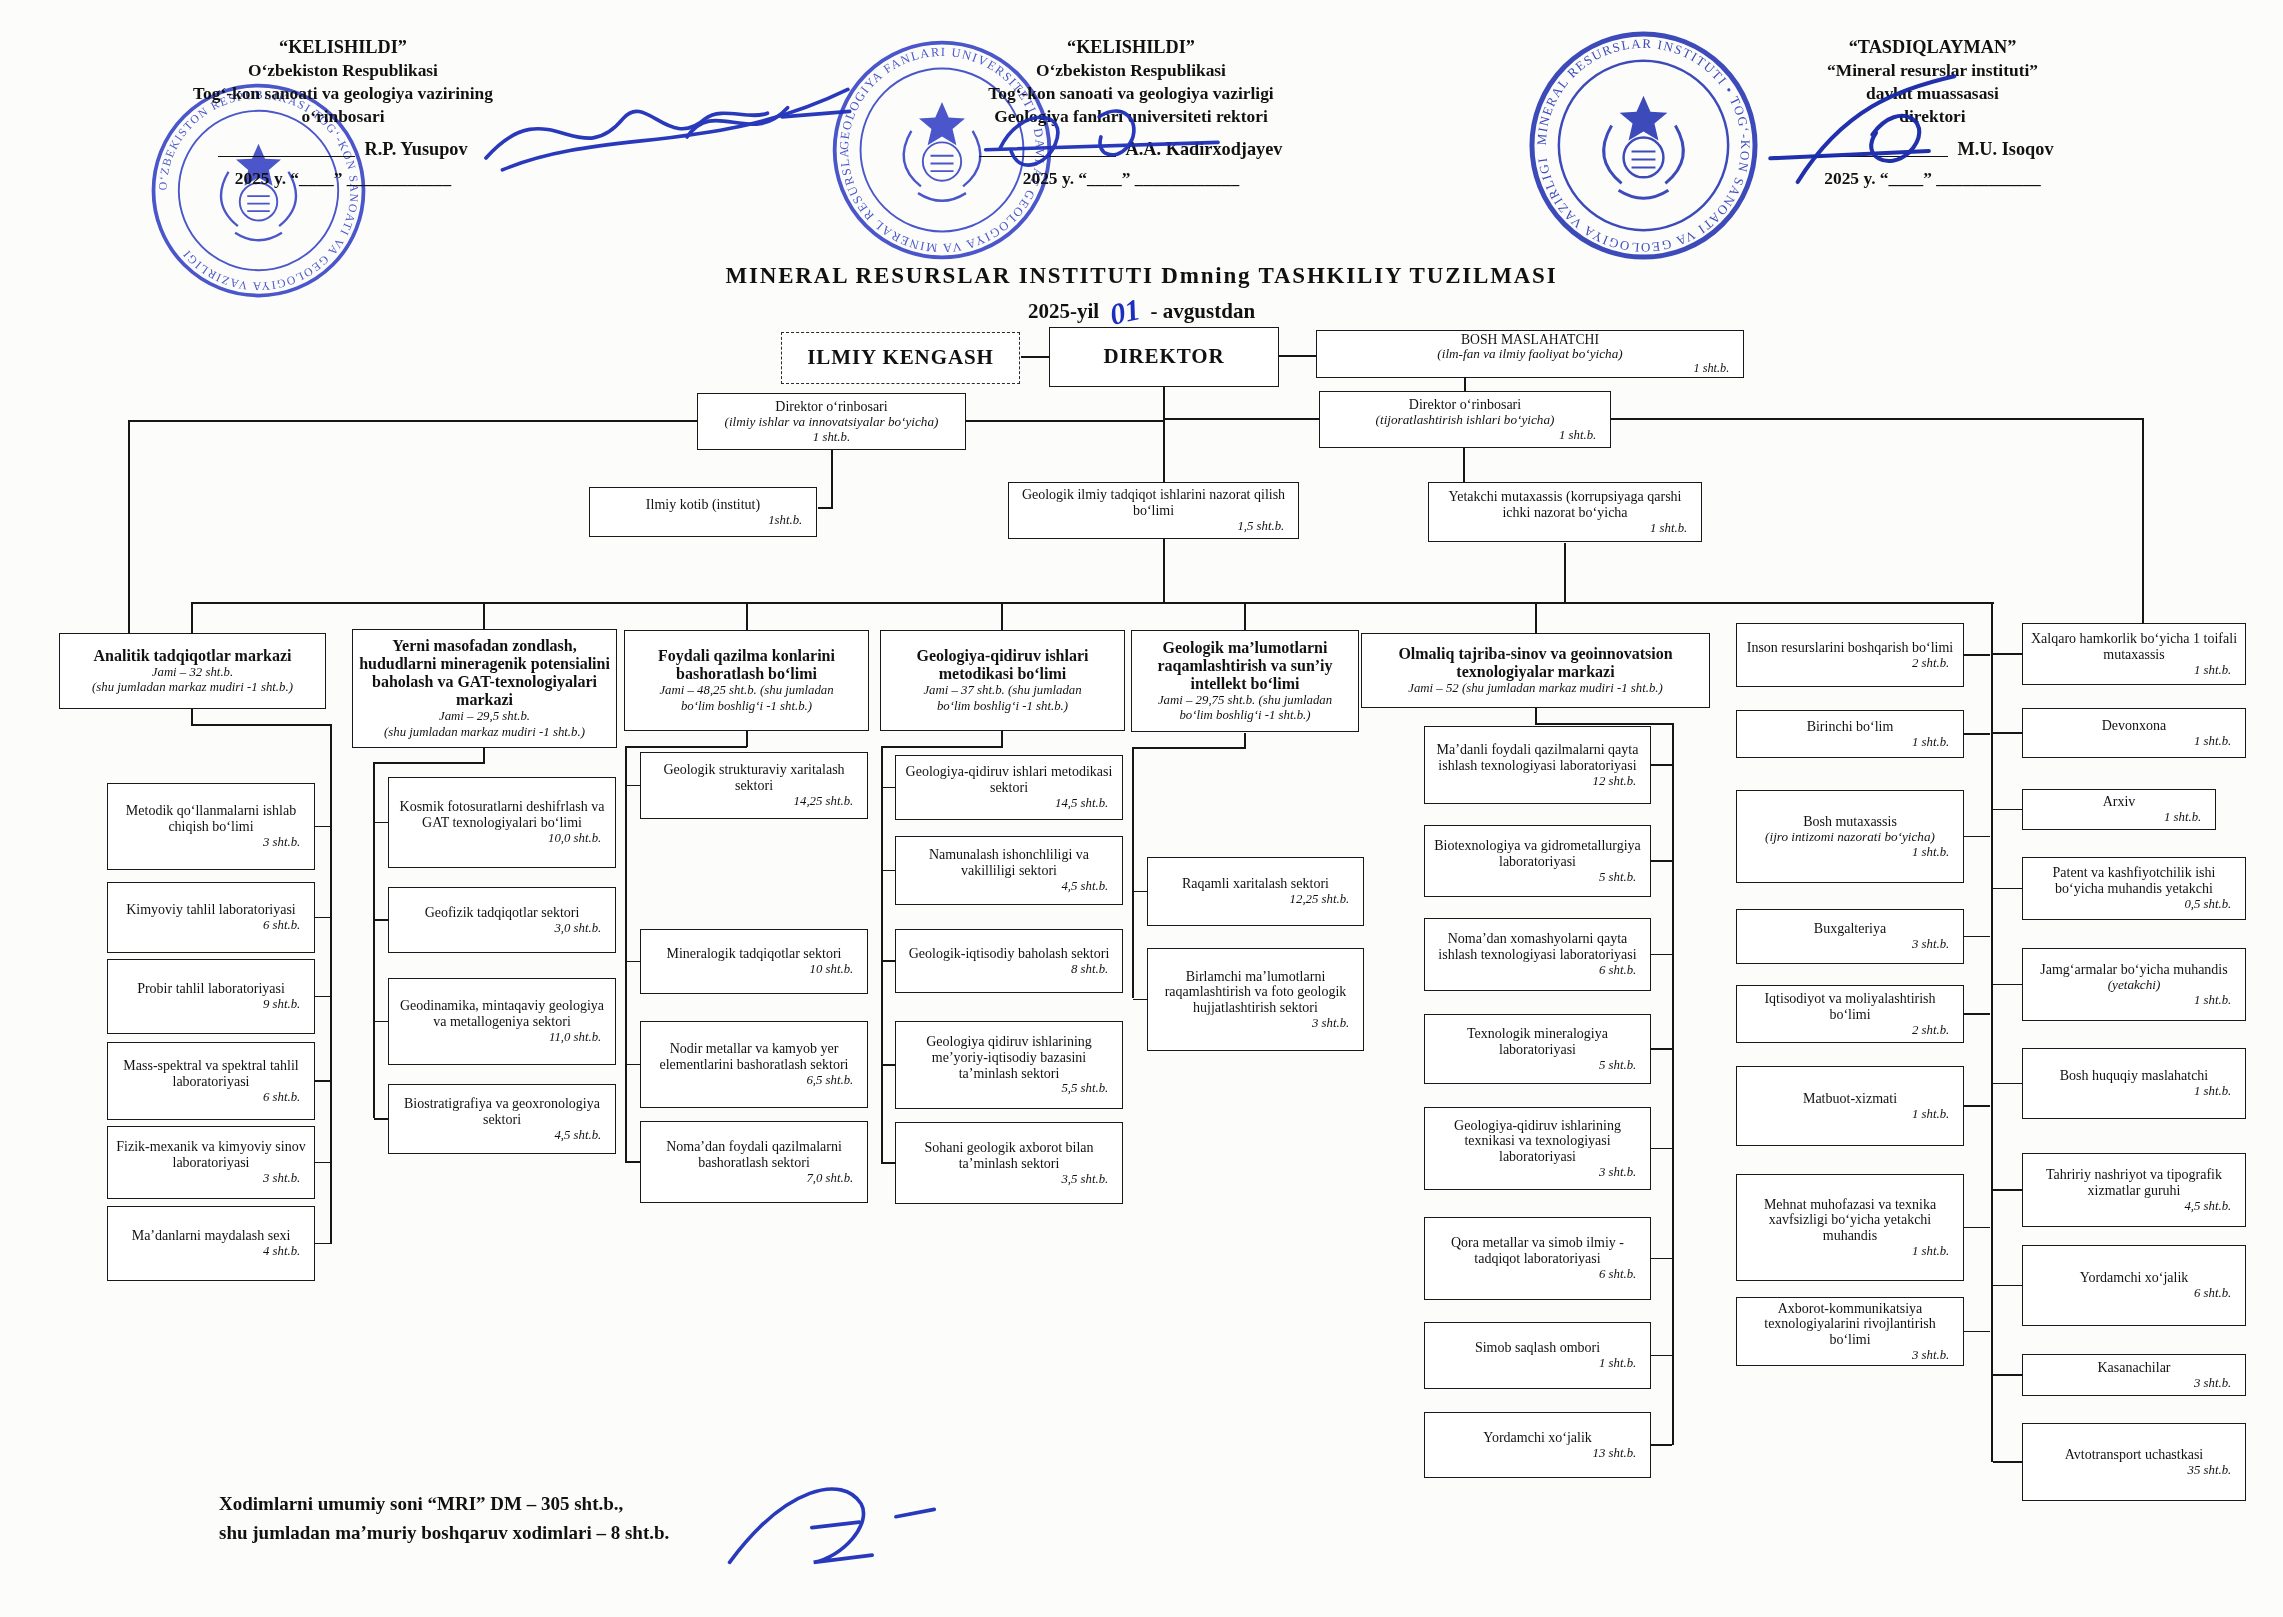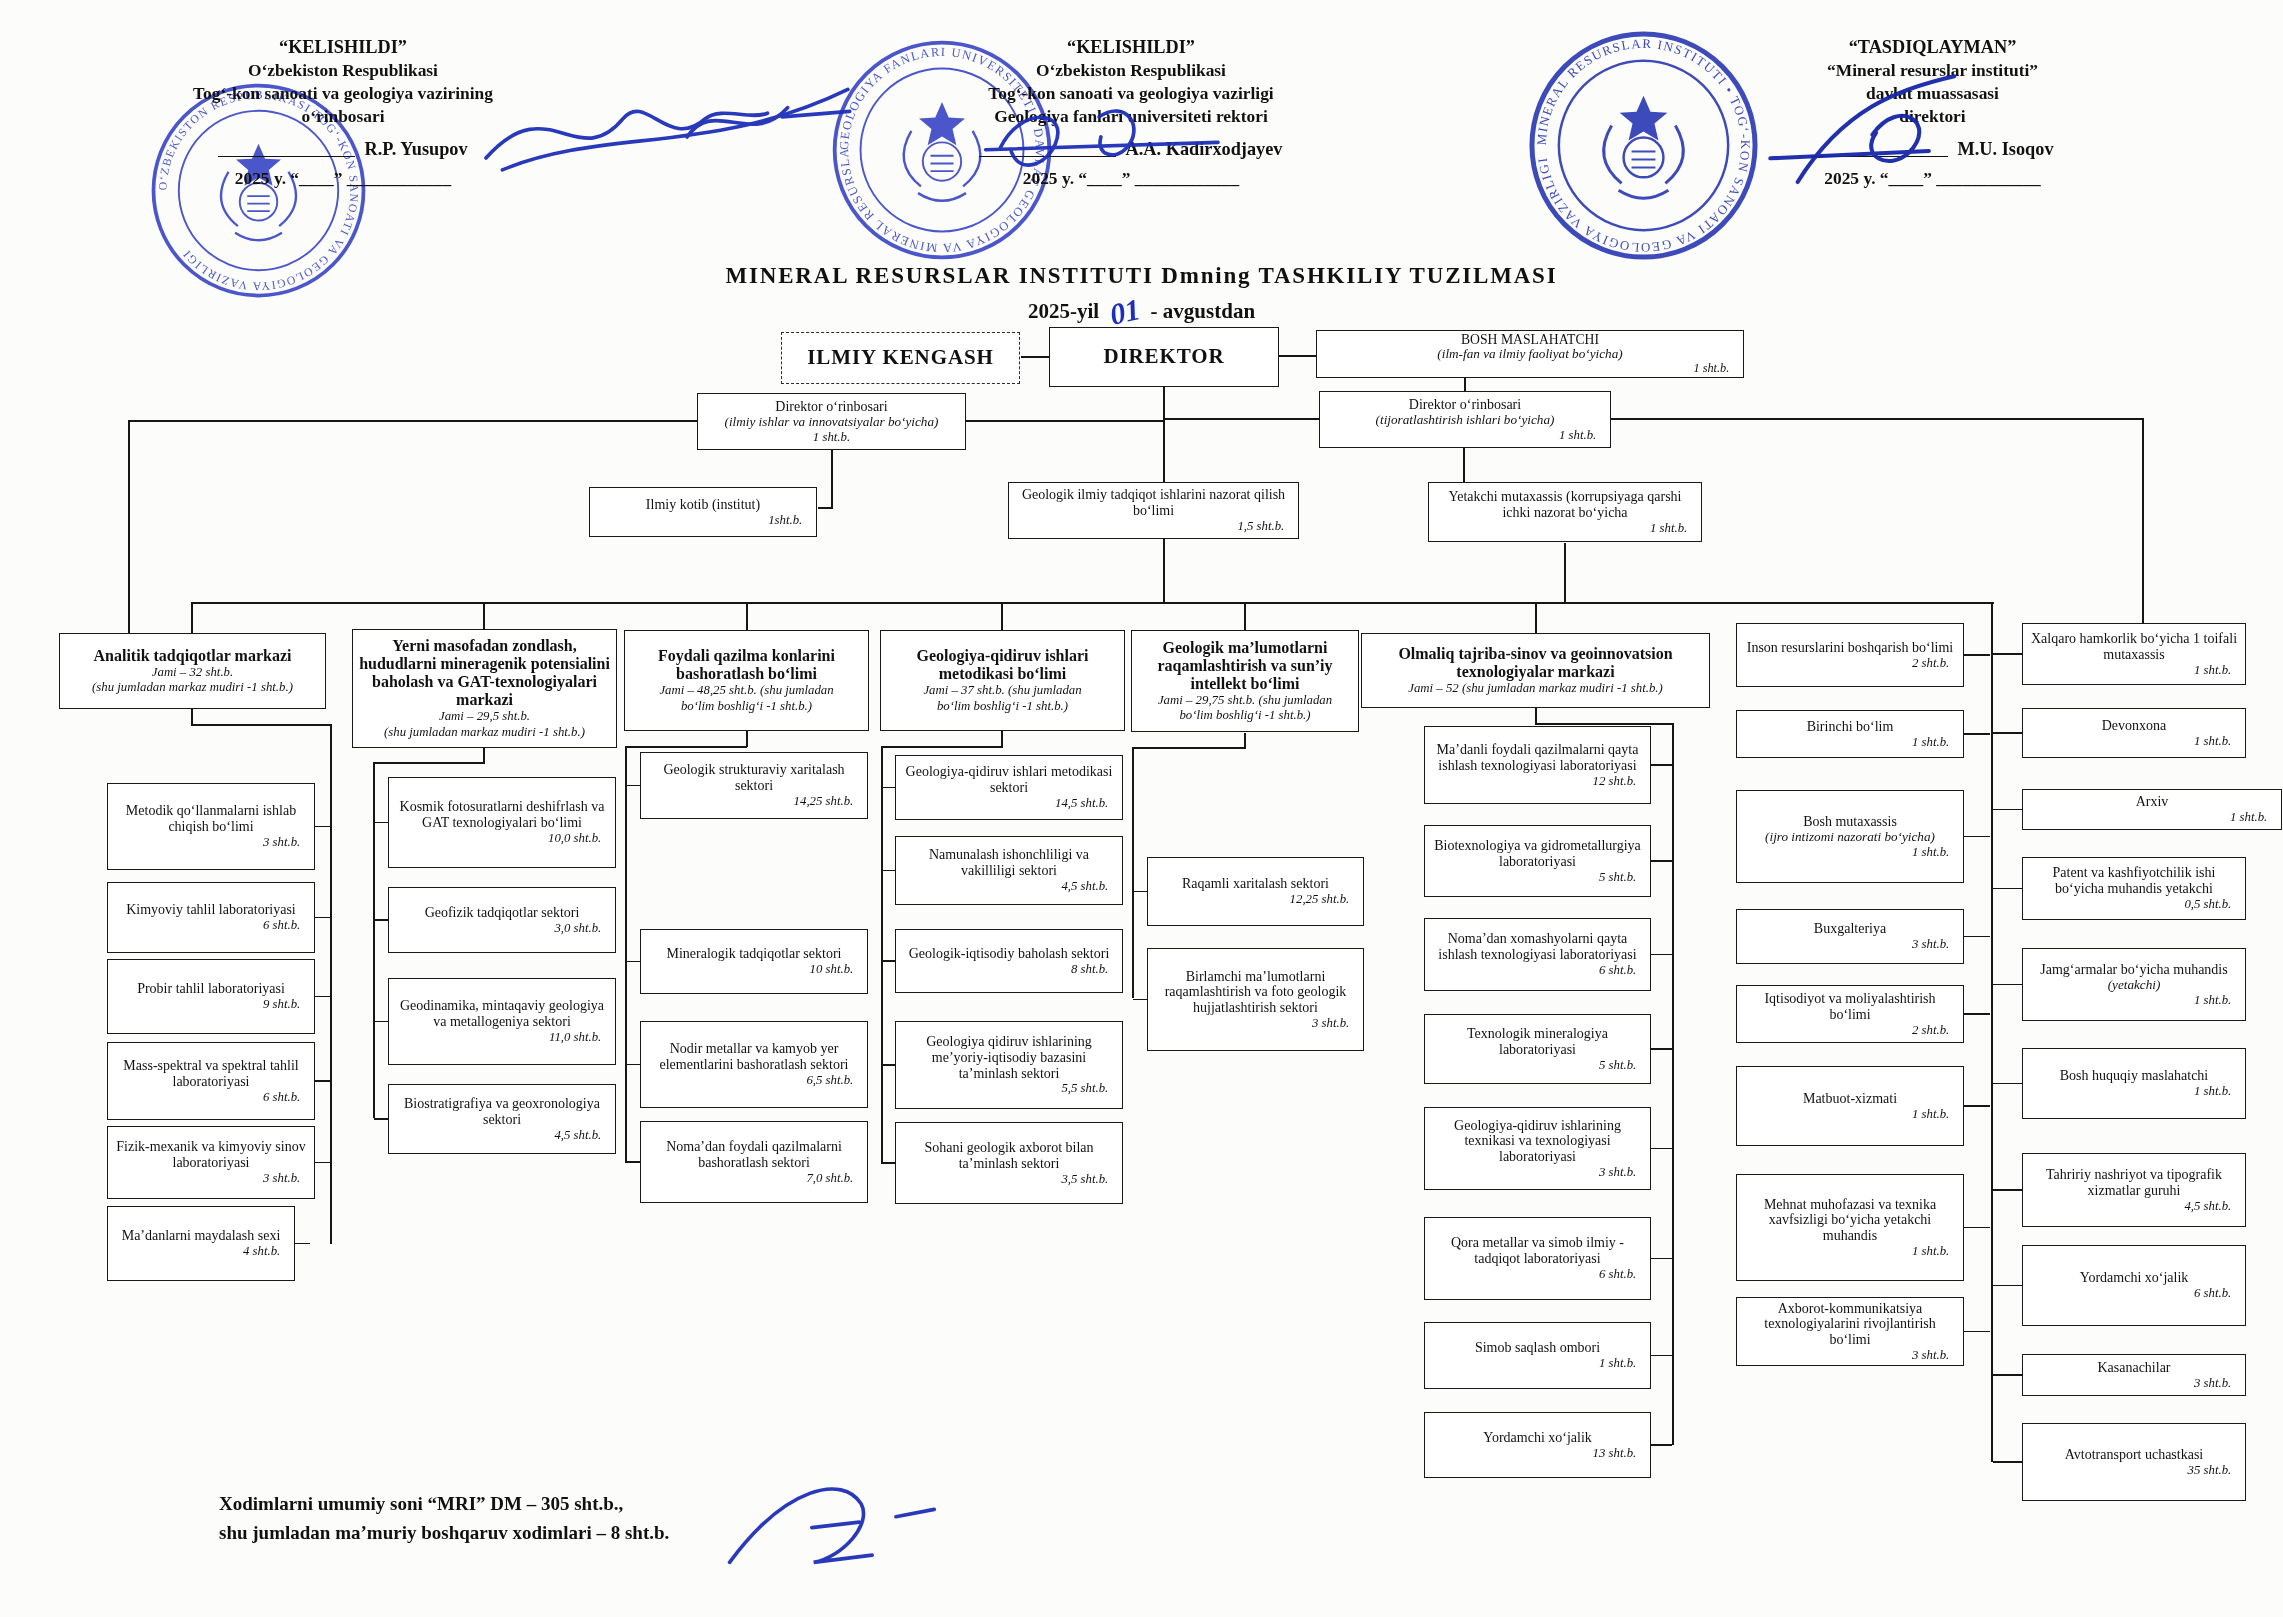--- a/index.html
+++ b/index.html
@@ -239,21 +239,21 @@
       <div class="staff">9 sht.b.</div>
     </div>
   <div class="box sub stub-r" style="left:107px;top:1042px;width:208px;height:78px">
       <div class="lbl">Mass-spektral va spektral tahlil laboratoriyasi</div>
       <div class="staff">6 sht.b.</div>
     </div>
   <div class="box sub stub-r" style="left:107px;top:1126px;width:208px;height:73px">
       <div class="lbl">Fizik-mexanik va kimyoviy sinov laboratoriyasi</div>
       <div class="staff">3 sht.b.</div>
     </div>
-  <div class="box sub stub-r" style="left:107px;top:1206px;width:188px;height:75px">
+  <div class="box sub stub-r" style="left:107px;top:1206px;width:208px;height:75px">
       <div class="lbl">Ma’danlarni maydalash sexi</div>
       <div class="staff">4 sht.b.</div>
     </div>
 
   <div class="box hdr" style="left:352px;top:629px;width:265px;height:119px">
     <div class="name">Yerni masofadan zondlash, hududlarni mineragenik potensialini baholash va GAT-texnologiyalari markazi</div>
     <div class="tot">Jami – 29,5 sht.b.</div>
     <div class="note">(shu jumladan markaz mudiri -1 sht.b.)</div>
   </div>
   <div class="box sub stub-l" style="left:388px;top:777px;width:228px;height:91px">
@@ -407,21 +407,21 @@
     </div>
 
   <div class="box sub stub-l" style="--s:30px;left:2022px;top:623px;width:224px;height:62px">
       <div class="lbl">Xalqaro hamkorlik bo‘yicha 1 toifali  mutaxassis</div>
       <div class="staff">1 sht.b.</div>
     </div>
   <div class="box sub stub-l" style="--s:30px;left:2022px;top:708px;width:224px;height:50px">
       <div class="lbl">Devonxona</div>
       <div class="staff">1 sht.b.</div>
     </div>
-  <div class="box sub stub-l" style="--s:30px;left:2022px;top:789px;width:260px;height:41px;padding:0.9px 5.5px">
+  <div class="box sub stub-l" style="--s:30px;left:2022px;top:789px;width:194px;height:41px;padding:0.9px 5.5px">
       <div class="lbl">Arxiv</div>
       <div class="staff">1 sht.b.</div>
     </div>
   <div class="box sub stub-l" style="--s:30px;left:2022px;top:857px;width:224px;height:63px">
       <div class="lbl">Patent va kashfiyotchilik ishi bo‘yicha  muhandis yetakchi</div>
       <div class="staff">0,5 sht.b.</div>
     </div>
   <div class="box sub stub-l" style="--s:30px;left:2022px;top:948px;width:224px;height:73px">
       <div class="lbl">Jamg‘armalar bo‘yicha muhandis</div>
       <div class="subt">(yetakchi)</div>

